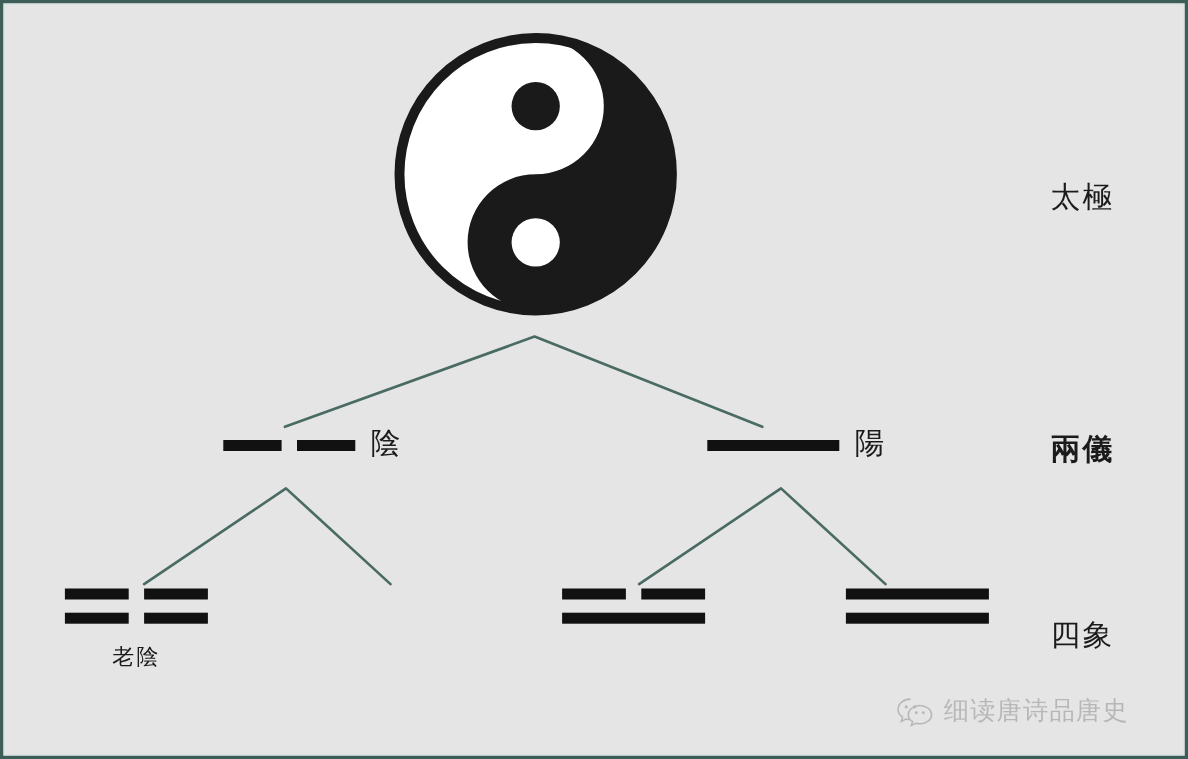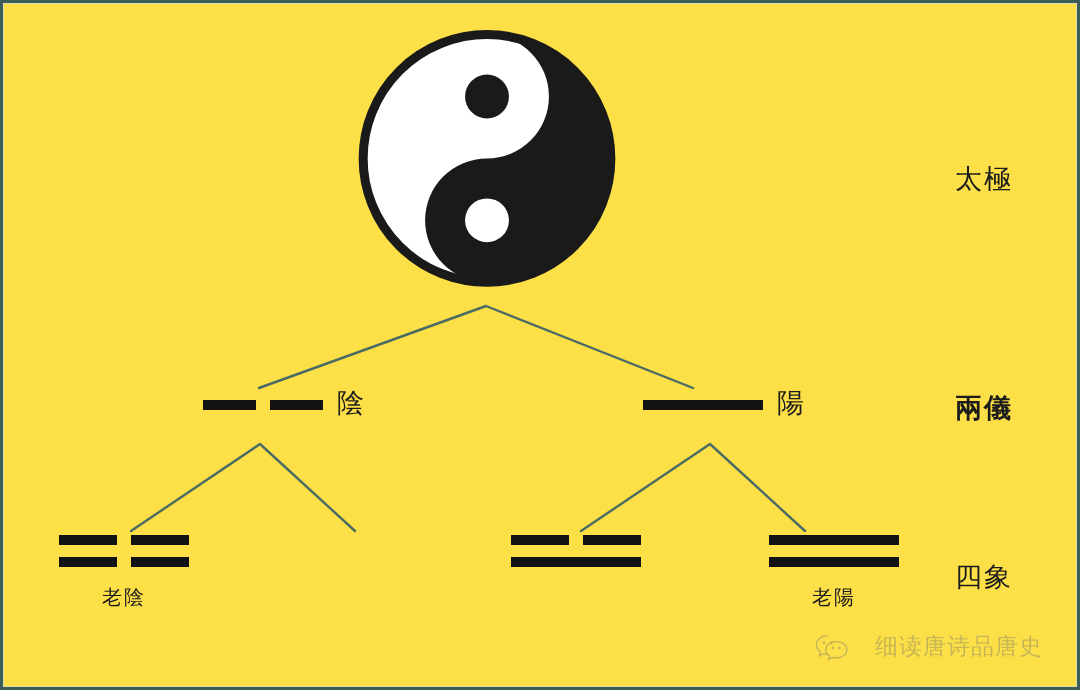--- a/index.html
+++ b/index.html
@@ -7,21 +7,21 @@
     padding: 0;
     background: #ffffff;
   }
   body {
     font-family: "Liberation Sans", "DejaVu Sans", sans-serif;
   }
   #page {
     position: relative;
     width: 1080px;
     height: 690px;
-    background: #fde047;
+    background: #e5e5e5;
     box-sizing: border-box;
     border: 3px solid #3d5e58;
     overflow: hidden;
   }
   #page::after {
     content: "";
     position: absolute;
     inset: 0;
     pointer-events: none;
     box-shadow: inset 0 0 0 1px rgba(200,225,220,0.65);
@@ -116,21 +116,21 @@
   .quad.q2 { left: 508px; top: 532px; }
   .quad.q3 { left: 766px; top: 532px; }
 
   
   .watermark {
     position: absolute;
     left: 812px;
     top: 628px;
     display: flex;
     align-items: center;
-    gap: 26px;
+    gap: 9px;
     opacity: 0.38;
   }
   .watermark .wm-icon { width: 34px; height: 28px; display: block; }
   .watermark .wm-text {
     font-family: "Liberation Serif", "DejaVu Serif", serif;
     font-size: 23px;
     color: #6f6f6f;
     letter-spacing: 1px;
     white-space: nowrap;
   }
@@ -208,21 +208,20 @@
     </div>
   </div>
 
   <div class="quad q3">
     <div class="yao solid">
       <span class="seg"></span>
     </div>
     <div class="yao solid">
       <span class="seg"></span>
     </div>
-    <div class="quad-name">老陽</div>
   </div>
 
   <div class="watermark">
     <svg class="wm-icon" viewBox="0 0 44 36">
       <g fill="none" stroke="#6f6f6f" stroke-width="1.8">
         <path d="M16.5,3.2 C8.3,3.2 1.8,8.6 1.8,15.2
                  C1.8,19 3.9,22.3 7.2,24.5 L5.6,29.4 L11.2,26.6
                  C12.9,27.1 14.7,27.3 16.5,27.3"></path>
         <path d="M27.5,10.8 C35.1,10.8 41.3,15.6 41.3,21.5
                  C41.3,27.4 35.1,32.2 27.5,32.2

